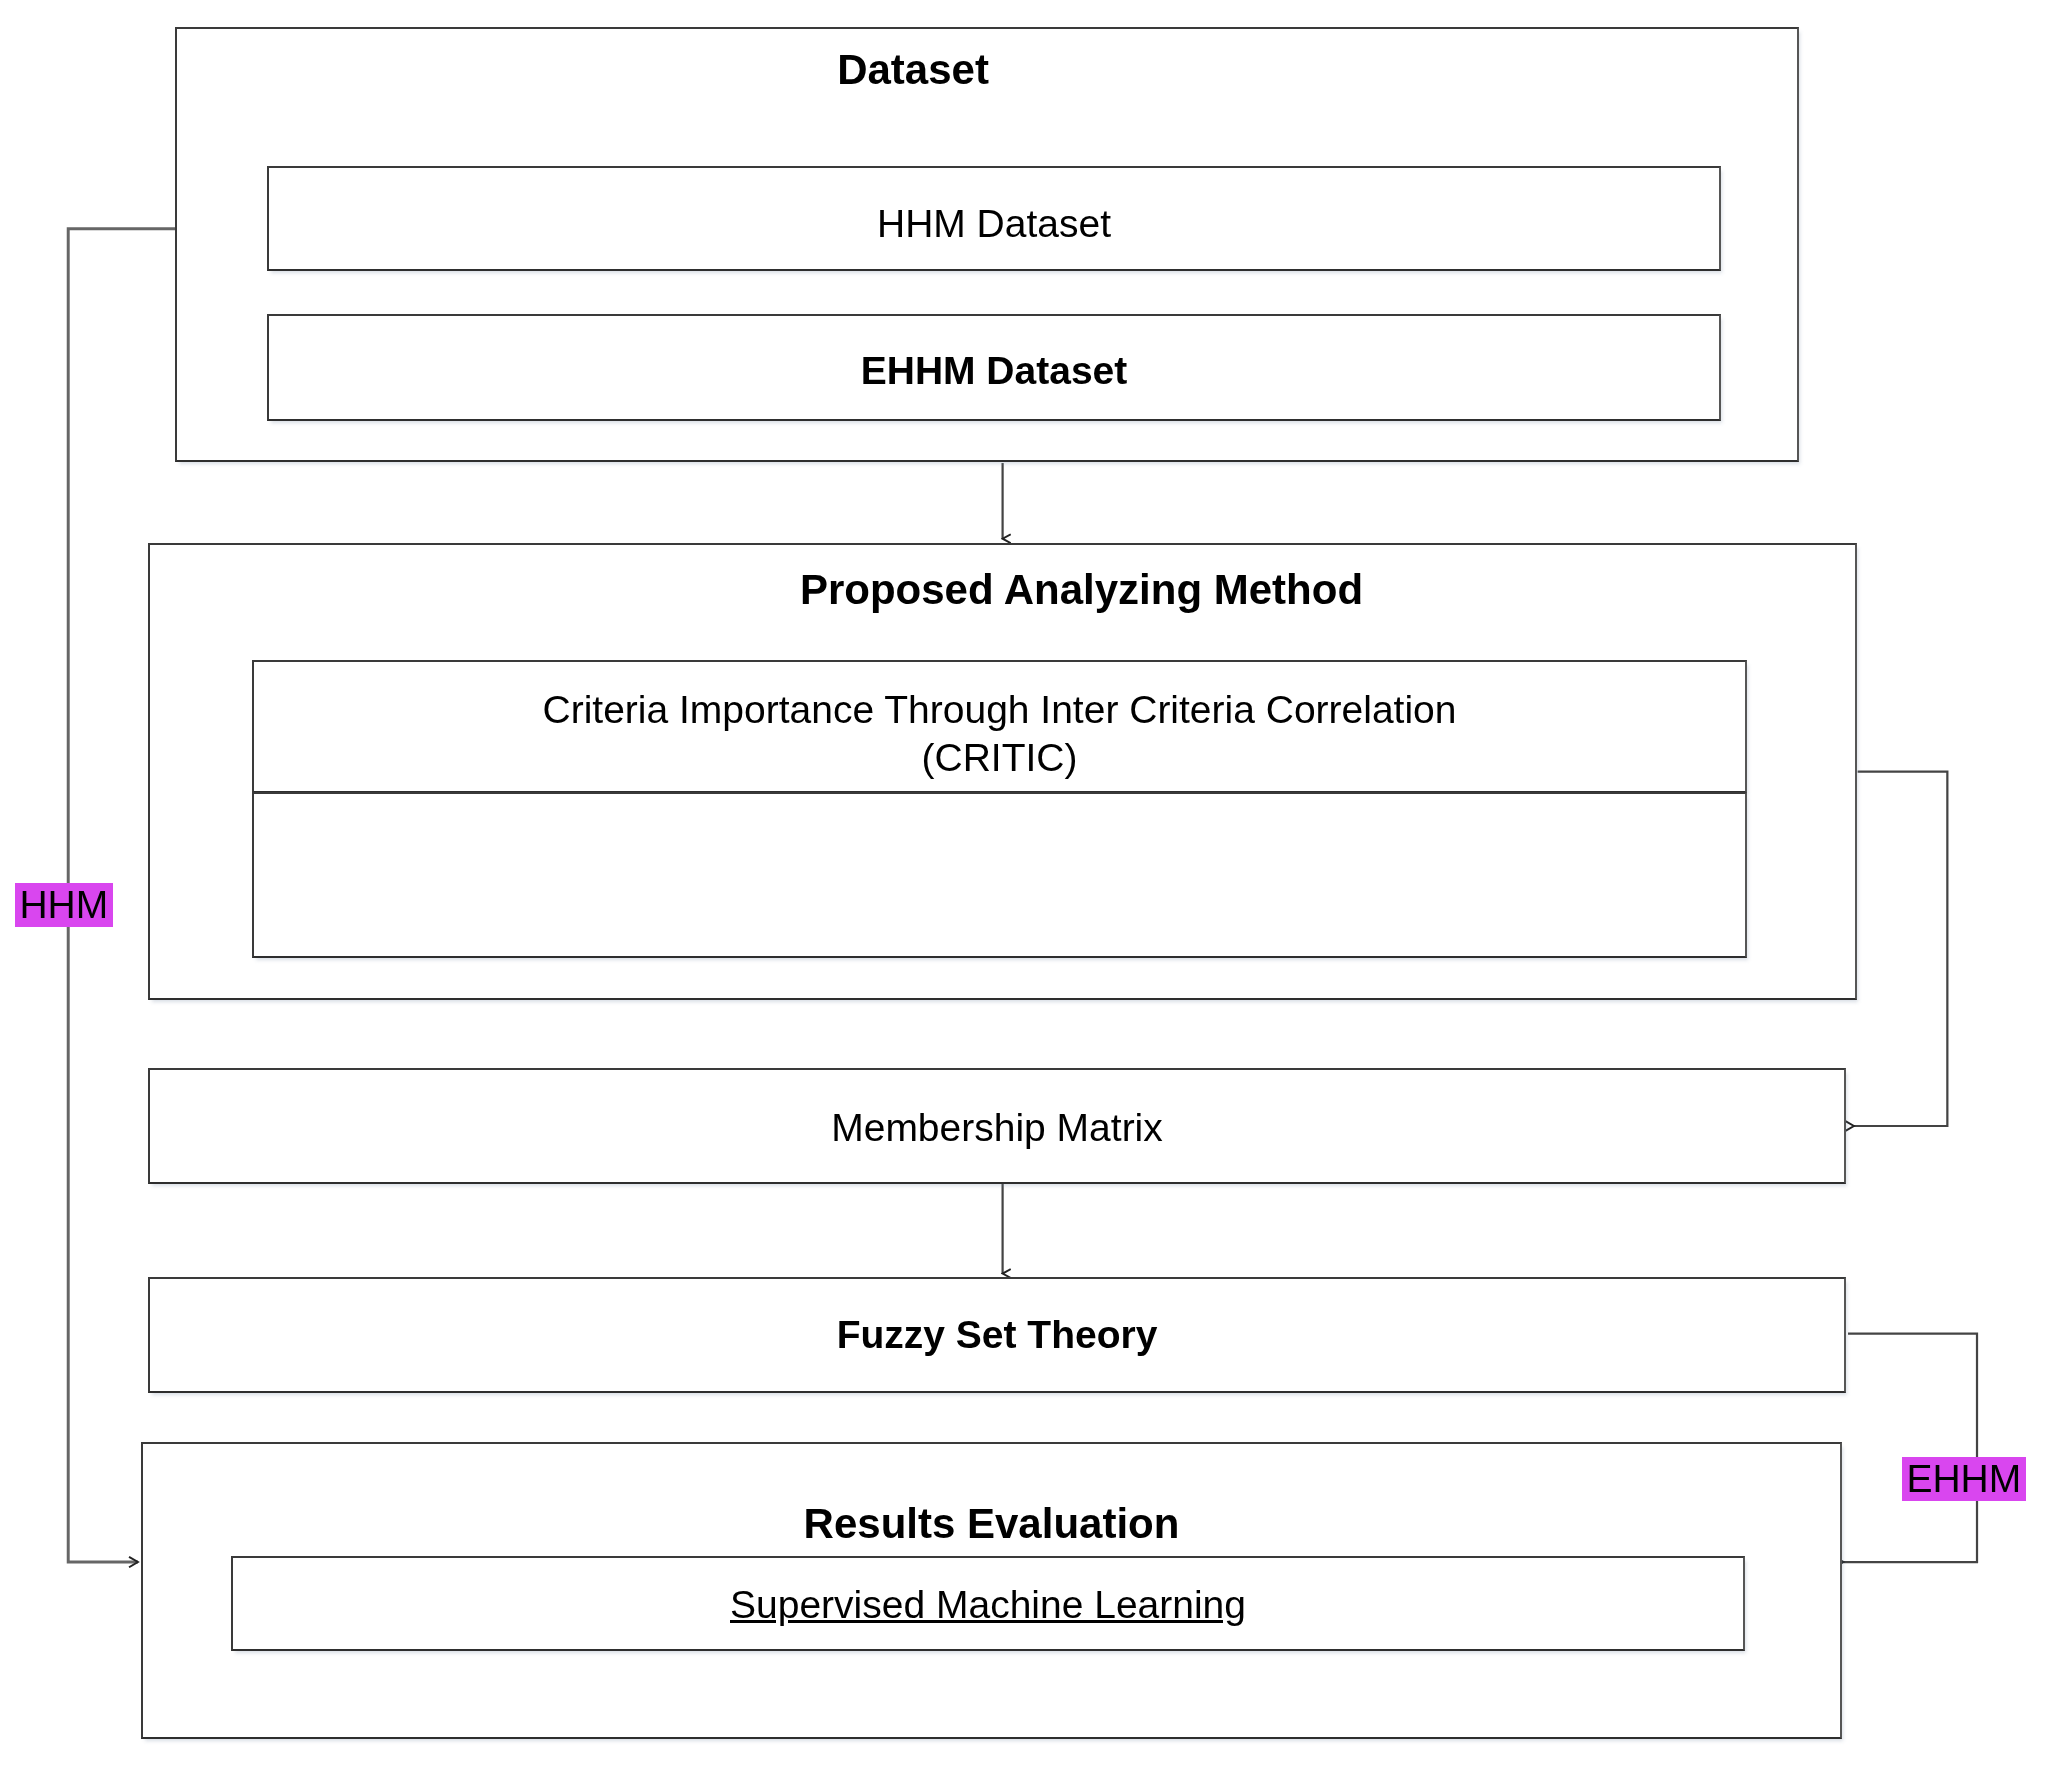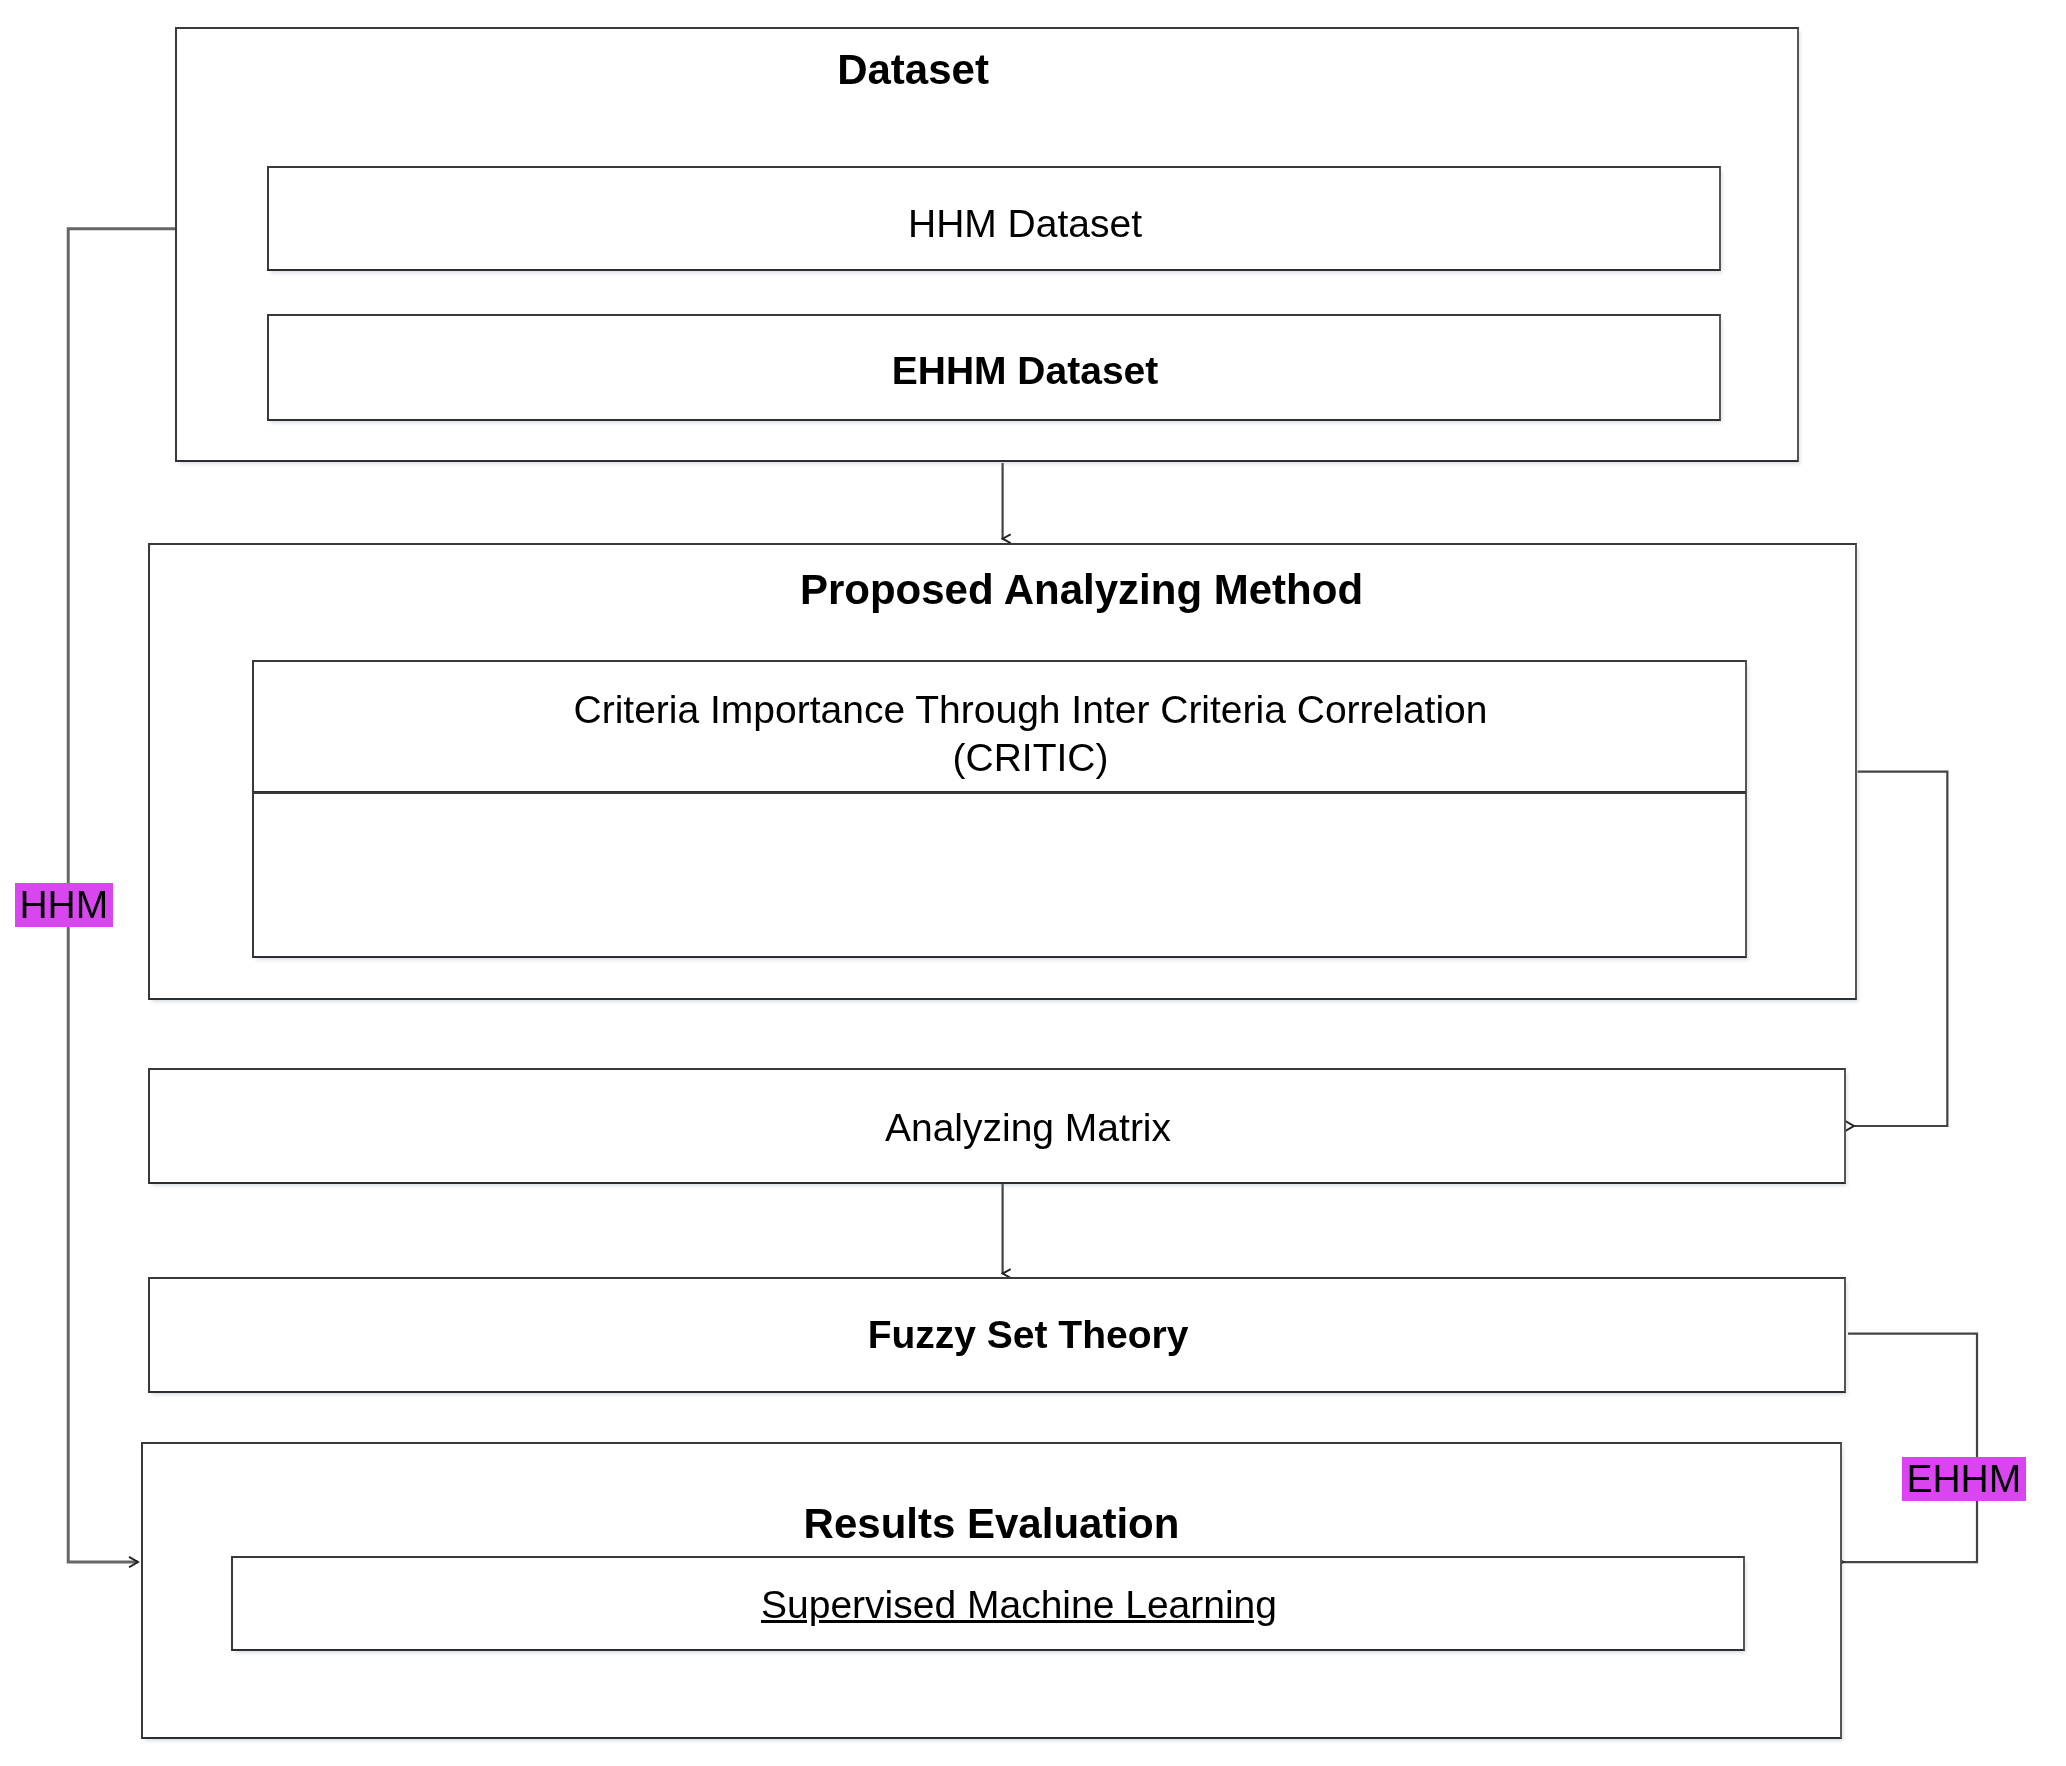--- a/index.html
+++ b/index.html
@@ -37,21 +37,20 @@
     color: #000000;
     line-height: 1.22;
     white-space: pre-line;
   }
   .title {
     font-weight: bold;
     font-size: 42px;
   }
   .plain {
     font-size: 39px;
-    margin-left: 31px;
   }
   .edge-label {
     position: absolute;
     font-size: 39px;
     color: #000000;
     background: #d946ef;
     padding: 0 4.4px;
     white-space: nowrap;
   }
 </style>
@@ -106,21 +105,21 @@
   <div class="box" style="left:148px; top:543px; width:1709px; height:457px;"></div>
   <div class="lbl title" style="left:148px; top:564px; width:1867px;">Proposed Analyzing Method</div>
 
   <div class="box" style="left:252px; top:660px; width:1495px; height:133px;"></div>
   <div class="lbl plain" style="left:252px; top:686px; width:1495px;">Criteria Importance Through Inter Criteria Correlation
 (CRITIC)</div>
 
   <div class="box" style="left:252px; top:792px; width:1495px; height:166px;"></div>
 
   <div class="box" style="left:148px; top:1068px; width:1698px; height:116px;"></div>
-  <div class="lbl plain" style="left:148px; top:1104px; width:1698px;">Analyzing Matrix</div>
+  <div class="lbl plain" style="left:148px; top:1104px; width:1698px;">Membership Matrix</div>
 
   <div class="box" style="left:148px; top:1277px; width:1698px; height:116px;"></div>
   <div class="lbl plain" style="left:148px; top:1311px; width:1698px; font-weight:bold;">Fuzzy Set Theory</div>
 
   <div class="box" style="left:141px; top:1442px; width:1701px; height:297px;"></div>
   <div class="lbl title" style="left:141px; top:1466px; width:1701px;margin-top:32px;">Results Evaluation</div>
 
   <div class="box" style="left:231px; top:1556px; width:1514px; height:95px;"></div>
   <div class="lbl plain" style="left:231px; top:1581px; width:1514px;text-decoration:underline;">Supervised Machine Learning</div>
 

